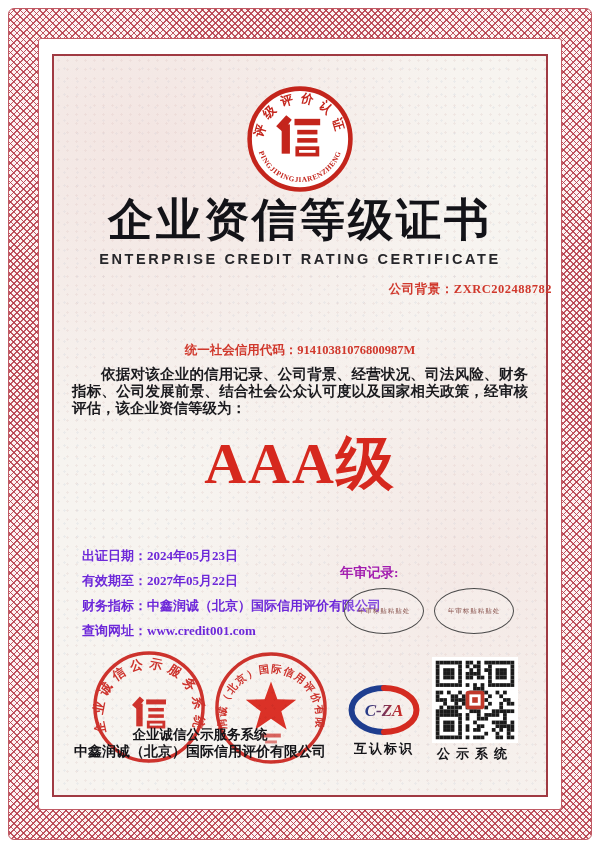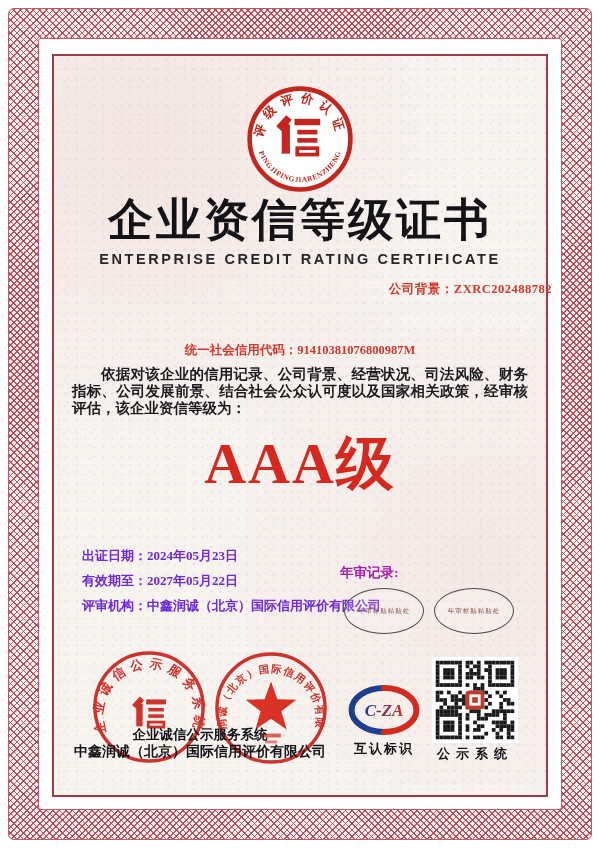--- a/index.html
+++ b/index.html
@@ -86,21 +86,22 @@
   <div class="abs credit-code">公司背景：ZXRC202488782</div>
 
   <div class="abs social-code">统一社会信用代码：91410381076800987M</div>
 
   <div class="abs body-par">依据对该企业的信用记录、公司背景、经营状况、司法风险、财务指标、公司发展前景、结合社会公众认可度以及国家相关政策，经审核评估，该企业资信等级为：</div>
   <div class="abs rating">AAA级</div>
 
   <div class="abs details">
     <div class="detail-row"><span>出证日期：</span><span>2024年05月23日</span></div>
     <div class="detail-row"><span>有效期至：</span><span>2027年05月22日</span></div>
-    <div class="detail-row"><span>评审机构：</span><span>中鑫润诚（北京）国际信用评价有限公司</span></div>
+    <div class="detail-row"><span>财务指标：</span><span>中鑫润诚（北京）国际信用评价有限公司</span></div>
+    <div class="detail-row"><span>查询网址：</span><span>www.credit001.com</span></div>
   </div>
 
   <div class="abs annual-label">年审记录:</div>
   <div class="abs stickers">
     <div class="sticker">年审标贴粘贴处</div>
     <div class="sticker">年审标贴粘贴处</div>
   </div>
 
   <div class="abs seal-left">
     <svg viewBox="0 0 120 120" width="118" height="118">

